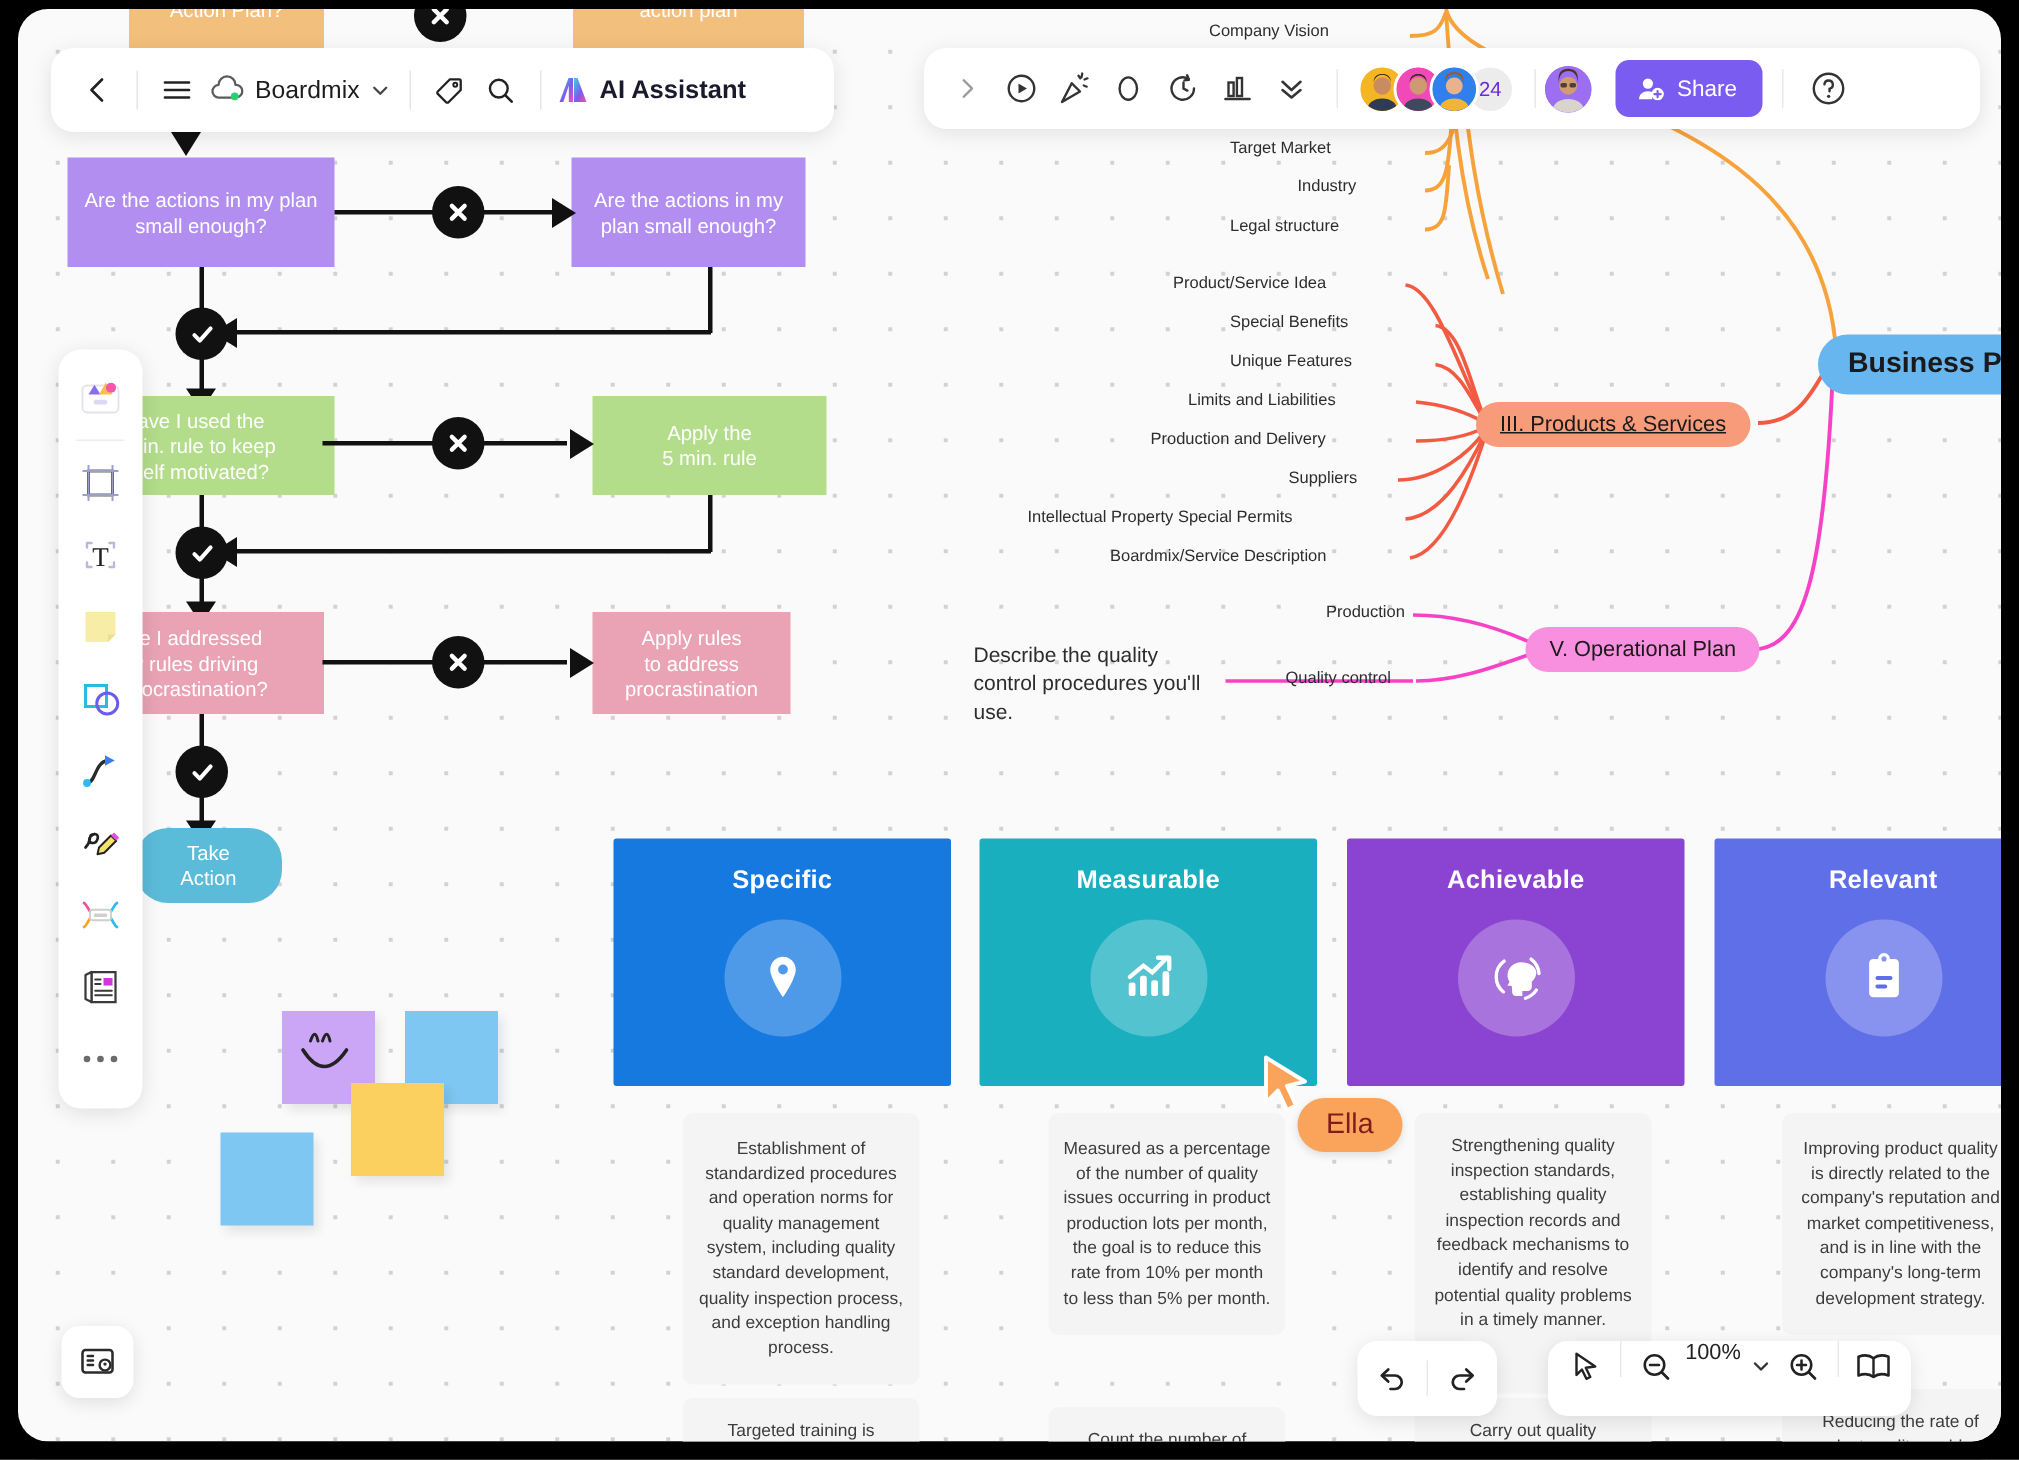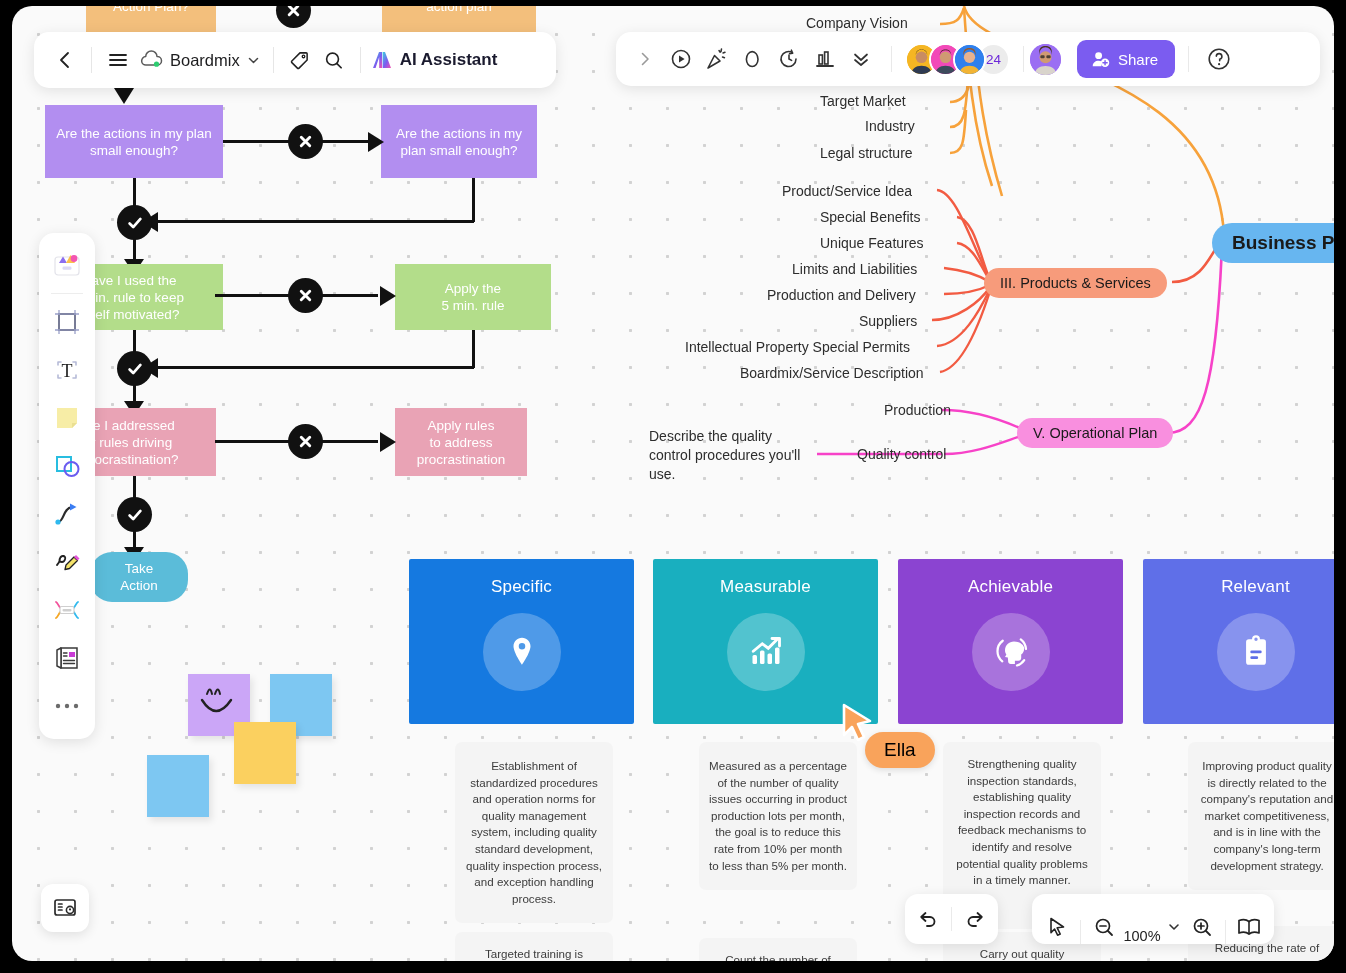--- a/index.html
+++ b/index.html
@@ -54,21 +54,21 @@
     display: flex; align-items: center; justify-content: center;
     font-size: 18px; font-weight: bold;
     line-height: 1;
   }
   .badge svg { display:block; }
   .line { position: absolute; background: #111; }
 
   
   .mm-label {
     position: absolute;
-    font-size: 14px;
+    font-size: 11px;
     color: #2d2d2d;
     white-space: nowrap;
     text-align: right;
   }
   .mm-node {
     position: absolute;
     border-radius: 16px;
     font-size: 14.5px;
     color: #1a1a1a;
     padding: 7px 16px;
@@ -84,21 +84,21 @@
 
   
   .smart-card {
     position: absolute;
     top: 553px;
     width: 225px; height: 165px;
     display: flex; flex-direction: column; align-items: center;
     padding-top: 18px;
     border-radius: 2px;
   }
-  .smart-title { color:#fff; font-size:17px; font-weight:normal; letter-spacing:.2px;}
+  .smart-title { color:#fff; font-size:17px; font-weight:bold; letter-spacing:.2px;}
   .smart-circle {
     margin-top: 16px;
     width: 78px; height: 78px; border-radius: 50%;
     background: rgba(255,255,255,.25);
     display:flex; align-items:center; justify-content:center;
   }
   .smart-circle svg { fill: #fff; }
   .note-card {
     position: absolute;
     width: 158px;
@@ -224,32 +224,32 @@
     position:absolute; left:893px; top:888px;
     height:50px; background:#fff; border-radius:13px;
     box-shadow:0 3px 13px rgba(0,0,0,.10);
     display:flex;align-items:center; padding:0 6px;
     z-index:36;
   }
   #zoombar {
     position:absolute; left:1020px; top:888px;
     height:50px; background:#fff; border-radius:13px;
     box-shadow:0 3px 13px rgba(0,0,0,.10);
-    display:flex;align-items:flex-end;padding:0 8px;
+    display:flex;align-items:flex-start;padding:0 8px;
     z-index:37;
   }
   #zoombar .sep, #undoredo .sep { width:1px;height:24px;background:#eaeaea;margin:0 6px; }
   .zb-btn{width:34px;height:34px;display:flex;align-items:center;justify-content:center;border-radius:7px;cursor:pointer;}
   .zoom-val{font-size:14.5px;color:#222;min-width:42px;text-align:center;cursor:pointer;}
 
   
   #cursor { position:absolute; left:828px; top:697px; z-index:45; }
   #cursor-label {
     position:absolute; left:853px; top:726px;
-    background:#f9a35b; color:#000000;
+    background:#f9a35b; color:#7f1d1d;
     border-radius:20px; padding:7px 19px;
     font-size:19px; z-index:45;
     box-shadow:0 2px 6px rgba(0,0,0,.12);
   }
 </style>
 </head>
 <body>
 
 <div id="app">
  <div id="canvas">
@@ -416,21 +416,21 @@
     <div class="mm-label" style="left:755px;top:281px;">Production and Delivery</div>
     <div class="mm-label" style="left:847px;top:307px;">Suppliers</div>
     <div class="mm-label" style="left:673px;top:333px;">Intellectual Property Special Permits</div>
     <div class="mm-label" style="left:728px;top:359px;">Boardmix/Service Description</div>
 
     <div class="mm-label" style="left:872px;top:396px;">Production</div>
     <div class="mm-label" style="left:845px;top:440px;">Quality control</div>
 
     <div class="mm-note" style="left:637px;top:421px;width:160px;">Describe the quality control procedures you'll use.</div>
 
-    <div class="mm-node" style="left:972px;top:262px;background:#f79b7b;">III. Products &amp; Services</div>
+    <div class="mm-node" style="left:972px;top:262px;background:#f79b7b;text-decoration:underline;">III. Products &amp; Services</div>
     <div class="mm-node" style="left:1005px;top:412px;background:#f98fdf;">V. Operational Plan</div>
     <div class="mm-node" style="left:1200px;top:217px;background:#67b6f0;font-size:19px;font-weight:bold;padding:9px 20px;border-radius:20px;">Business Plan</div>
   </div>
 
   <div>
     <div class="smart-card" style="left:397px;background:#1579e0;">
       <div class="smart-title">Specific</div>
       <div class="smart-circle">
         <svg width="34" height="34" viewBox="0 0 24 24">
               <path d="M12 2C8.7 2 6 4.7 6 8c0 4.5 6 13 6 13s6-8.5 6-13c0-3.3-2.7-6-6-6zm0 8.3A2.3 2.3 0 1 1 12 5.7a2.3 2.3 0 0 1 0 4.6z"></path>

